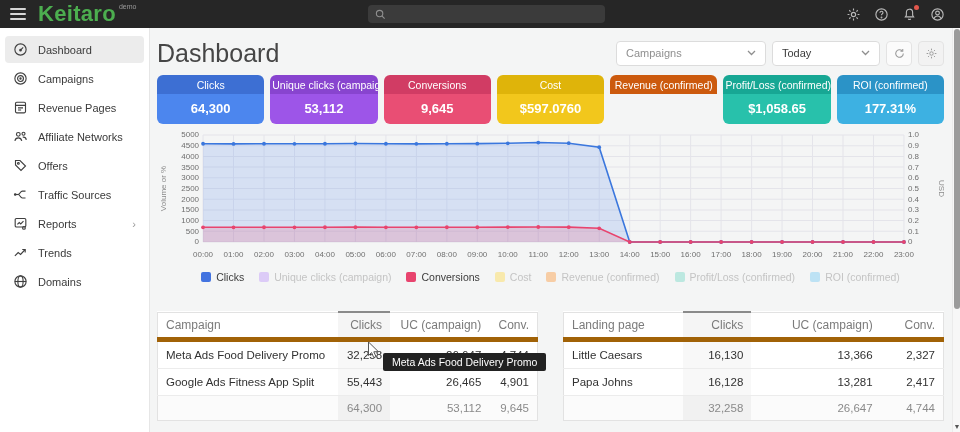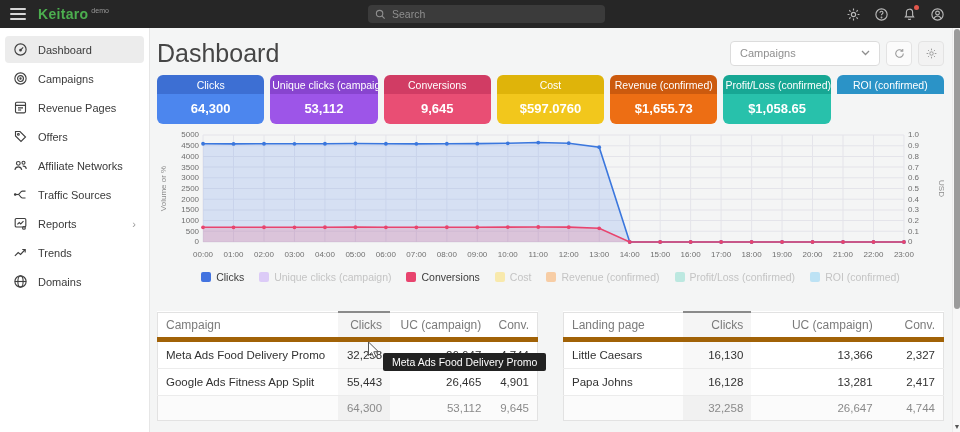--- a/index.html
+++ b/index.html
@@ -5,21 +5,21 @@
   * { margin:0; padding:0; box-sizing:border-box; }
   html,body { width:960px; height:432px; overflow:hidden; background:#f4f5f5;
     font-family:"Liberation Sans", sans-serif; }
 
   
   .topbar { position:fixed; top:0; left:0; width:960px; height:28px; background:#262626;
     display:flex; align-items:center; z-index:50; }
   .hamburger { width:16px; height:12px; margin-left:10px; display:flex; flex-direction:column;
     justify-content:space-between; cursor:pointer; }
   .hamburger span { display:block; height:2px; background:#d6d6d6; border-radius:1px; }
-  .logo { margin-left:12px; color:#4cae4f; font-weight:bold; font-size:14px; letter-spacing:.3px; }
+  .logo { margin-left:12px; color:#4cae4f; font-weight:bold; font-size:22px; letter-spacing:.3px; }
   .logo-badge { color:#9a9a9a; font-size:7px; margin-left:3px; vertical-align:top; position:relative; top:2px;}
   .search-box { position:absolute; left:368px; top:5px; width:237px; height:18px; background:#3b3b3b;
     border-radius:4px; display:flex; align-items:center; padding:0 7px; }
   .search-box svg { flex:none; }
   .search-box input { background:transparent; border:none; outline:none; color:#cfcfcf;
     font-size:10.5px; margin-left:6px; width:100%; font-family:inherit; }
   .search-box input::placeholder { color:#8f8f8f; }
   .top-icons { margin-left:auto; display:flex; align-items:center; gap:11px; padding-right:14px; }
   .top-icon { position:relative; width:17px; height:17px; color:#b9b9b9; cursor:pointer; display:flex;
     align-items:center; justify-content:center; }
@@ -109,21 +109,20 @@
       <span></span>
   </div>
   <div>
     <span class="logo">Keitaro</span><span class="logo-badge">demo</span>
   </div>
   <div class="search-box">
     <svg width="11" height="11" viewBox="0 0 24 24" fill="none" stroke="#8f8f8f" stroke-width="2.4">
         <circle cx="10" cy="10" r="7"></circle>
         <path d="M15.5 15.5 21 21"></path>
       </svg>
-    <input placeholder="Search" style="">
   </div>
   <div class="top-icons">
     <div class="top-icon">
       <svg viewBox="0 0 24 24" fill="none" stroke="currentColor" stroke-width="1.8">
         <circle cx="12" cy="12" r="3.4"></circle>
         <path d="M12 2.5v3M12 18.5v3M2.5 12h3M18.5 12h3M5.2 5.2l2.1 2.1M16.7 16.7l2.1 2.1M18.8 5.2l-2.1 2.1M7.3 16.7l-2.1 2.1"></path>
       </svg>
     </div>
     <div class="top-icon">
       <svg viewBox="0 0 24 24" fill="none" stroke="currentColor" stroke-width="1.8">
@@ -170,33 +169,33 @@
         </div>
         <div class="side-item">
           <span class="s-icon"><svg viewBox="0 0 24 24" fill="none" stroke="currentColor" stroke-width="1.8">
               <rect x="4" y="3.5" width="16" height="17" rx="2"></rect>
               <path d="M4 8.5h16M8 12.5h8M8 16h5"></path>
             </svg></span>
           <span>Revenue Pages</span>
         </div>
         <div class="side-item">
           <span class="s-icon"><svg viewBox="0 0 24 24" fill="none" stroke="currentColor" stroke-width="1.8">
-              <path d="M4 4h7.2l8.8 8.8-7.2 7.2L4 11.2z"></path>
-              <circle cx="8.6" cy="8.6" r="1.4"></circle>
-            </svg></span>
-          <span>Offers</span>
-        </div>
-        <div class="side-item">
-          <span class="s-icon"><svg viewBox="0 0 24 24" fill="none" stroke="currentColor" stroke-width="1.8">
               <circle cx="8.5" cy="8.5" r="3"></circle>
               <path d="M3 19c.6-3 2.8-4.8 5.5-4.8S13.4 16 14 19"></path>
               <circle cx="16.8" cy="7.5" r="2.4"></circle>
               <path d="M15.6 13c2.8-.4 5.2 1.4 5.7 4.4"></path>
             </svg></span>
           <span>Affiliate Networks</span>
+        </div>
+        <div class="side-item">
+          <span class="s-icon"><svg viewBox="0 0 24 24" fill="none" stroke="currentColor" stroke-width="1.8">
+              <path d="M4 4h7.2l8.8 8.8-7.2 7.2L4 11.2z"></path>
+              <circle cx="8.6" cy="8.6" r="1.4"></circle>
+            </svg></span>
+          <span>Offers</span>
         </div>
         <div class="side-item">
           <span class="s-icon"><svg viewBox="0 0 24 24" fill="none" stroke="currentColor" stroke-width="1.8">
               <path d="M3 12h5"></path>
               <path d="M8 12c3.5 0 3.5-5.5 7-5.5h5"></path>
               <path d="M8 12c3.5 0 3.5 5.5 7 5.5h5"></path>
               <circle cx="3.5" cy="12" r="1.2" fill="currentColor"></circle>
             </svg></span>
           <span>Traffic Sources</span>
         </div>
@@ -230,20 +229,26 @@
   <main class="main">
     <div class="page-header">
       <h1 class="page-title">Dashboard</h1>
       <div class="header-controls">
         <div class="select campaigns">
           <span>Campaigns</span>
           <svg width="9" height="6" viewBox="0 0 9 6" fill="none" stroke="#8f8f8f" stroke-width="1.3">
               <path d="M1 1l3.5 3.5L8 1"></path>
             </svg>
         </div>
+        <div class="select period">
+          <span>Today</span>
+          <svg width="9" height="6" viewBox="0 0 9 6" fill="none" stroke="#8f8f8f" stroke-width="1.3">
+              <path d="M1 1l3.5 3.5L8 1"></path>
+            </svg>
+        </div>
         <div class="icon-btn lighter">
           <svg viewBox="0 0 24 24" fill="none" stroke="currentColor" stroke-width="2">
               <path d="M19 12a7 7 0 1 1-2.2-5.1"></path>
               <path d="M18 3.5v4.2h-4.2"></path>
             </svg>
         </div>
         <div class="icon-btn">
           <svg viewBox="0 0 24 24" fill="none" stroke="currentColor" stroke-width="1.8">
             <circle cx="12" cy="12" r="3.2"></circle>
             <path d="M12 3v3M12 18v3M3 12h3M18 12h3M5.6 5.6l2 2M16.4 16.4l2 2M18.4 5.6l-2 2M7.6 16.4l-2 2"></path>
@@ -264,28 +269,28 @@
         <div class="card">
           <div class="card-head" style="background: rgb(209, 60, 100);">Conversions</div>
           <div class="card-value" style="background: rgb(233, 78, 116);">9,645</div>
         </div>
         <div class="card">
           <div class="card-head" style="background: rgb(223, 180, 10);">Cost</div>
           <div class="card-value" style="background: rgb(242, 199, 28);">$597.0760</div>
         </div>
         <div class="card">
           <div class="card-head" style="background: rgb(204, 90, 14);">Revenue (confirmed)</div>
-          <div class="card-value" style="background: rgb(237, 110, 20);">$1,655.73</div>
         </div>
         <div class="card">
           <div class="card-head" style="background: rgb(23, 167, 148);">Profit/Loss (confirmed)</div>
           <div class="card-value" style="background: rgb(40, 193, 171);">$1,058.65</div>
         </div>
         <div class="card">
           <div class="card-head" style="background: rgb(43, 147, 199);">ROI (confirmed)</div>
+          <div class="card-value" style="background: rgb(61, 177, 226);">177.31%</div>
         </div>
       </div>
 
     <div class="chart-wrap">
       <svg id="chart" viewBox="0 0 786 134" preserveAspectRatio="none">
           <line x1="46" y1="5" x2="46" y2="112" stroke="#e4e4ea" stroke-width="1"></line>
           <line x1="76.43478260869566" y1="5" x2="76.43478260869566" y2="112" stroke="#e4e4ea" stroke-width="1"></line>
           <line x1="106.86956521739131" y1="5" x2="106.86956521739131" y2="112" stroke="#e4e4ea" stroke-width="1"></line>
           <line x1="137.30434782608694" y1="5" x2="137.30434782608694" y2="112" stroke="#e4e4ea" stroke-width="1"></line>
           <line x1="167.73913043478262" y1="5" x2="167.73913043478262" y2="112" stroke="#e4e4ea" stroke-width="1"></line>

